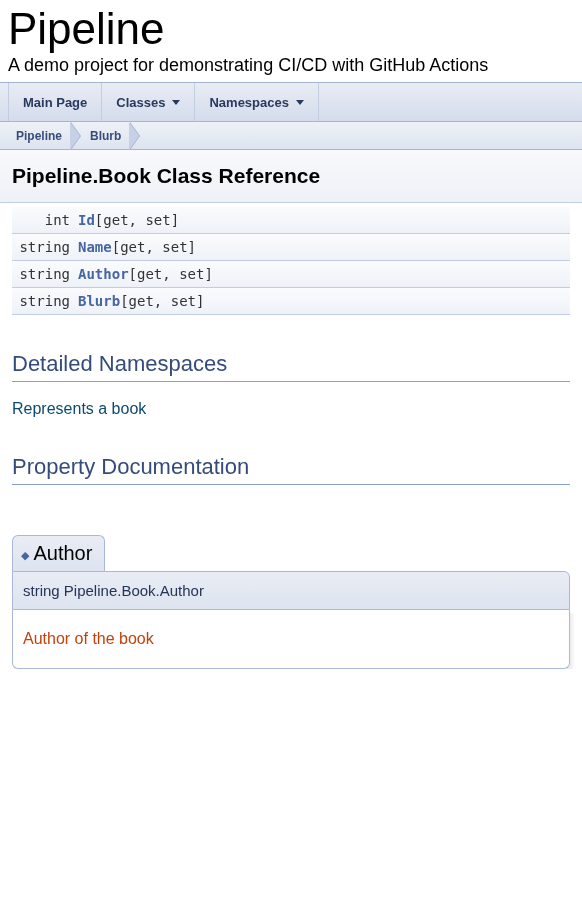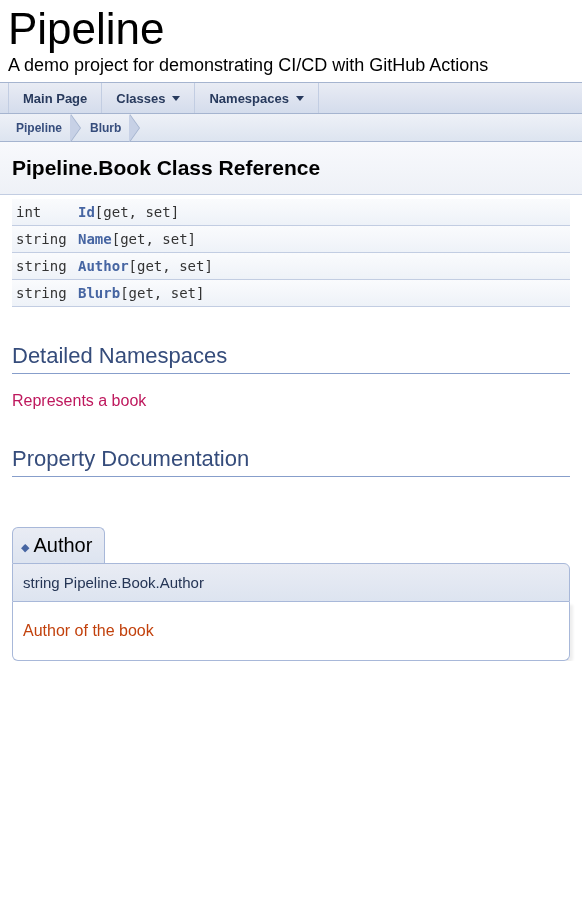--- a/index.html
+++ b/index.html
@@ -1,38 +1,38 @@
 <!DOCTYPE html>
 <html><head>
 <meta charset="utf-8">
 <style>
 * { margin: 0; padding: 0; box-sizing: border-box; }
 body { font-family: "Lucida Grande", Verdana, Geneva, Arial, sans-serif; font-size: 13px; color: #333; background: #fff; width: 582px; }
 .header { padding: 5px 8px 0 8px; }
 .project-name { font-size: 44px; font-weight: 400; color: #000; font-family: Arial, sans-serif; line-height: 1.1; }
 .project-brief { font-size: 18px; color: #000; margin-top: 2px; font-family: Arial, sans-serif; }
-.tabs { background: linear-gradient(to bottom, #e9ecf4 0%, #d4dcec 100%); border-top: 1px solid #a5b4cf; border-bottom: 1px solid #a5b4cf; display: flex; margin-top: 6px; padding-left: 8px; height: 32px; }
+.tabs { background: linear-gradient(to bottom, #e9ecf4 0%, #d4dcec 100%); border-top: 1px solid #a5b4cf; border-bottom: 1px solid #a5b4cf; display: flex; margin-top: 6px; padding-left: 8px; height: 40px; }
 .tab { padding: 9px 14px; color: #283a5d; font-weight: bold; font-size: 13px; border-right: 1px solid #c2cde2; cursor: pointer; display: flex; align-items: center; gap: 4px; }
 .tab:first-child { border-left: 1px solid #c2cde2; }
 .dropdown-arrow { display: inline-block; width: 0; height: 0; border-left: 4px solid transparent; border-right: 4px solid transparent; border-top: 5px solid #283a5d; margin-left: 3px; }
 .navpath { background: linear-gradient(to bottom, #eef1f7 0%, #dde4f0 100%); border-bottom: 1px solid #a5b4cf; display: flex; align-items: center; height: 28px; padding-left: 6px; }
 .navitem { display: flex; align-items: center; font-size: 12px; font-weight: bold; color: #364d7c; padding: 0 8px 0 10px; height: 100%; position: relative; cursor: pointer; }
 .navitem::after { content: ""; position: absolute; right: -10px; top: 0; width: 0; height: 0; border-top: 14px solid transparent; border-bottom: 14px solid transparent; border-left: 10px solid #c7d1e6; z-index: 1; }
 .navitem::before { content: ""; position: absolute; right: -11px; top: 0; width: 0; height: 0; border-top: 14px solid transparent; border-bottom: 14px solid transparent; border-left: 10px solid #a5b4cf; z-index: 0; }
 .page-title-wrap { background: linear-gradient(to bottom, #f8f9fc 0%, #eef1f7 100%); border-bottom: 1px solid #c2cde2; padding: 14px 12px; }
 .page-title { font-size: 21px; font-weight: bold; color: #000; font-family: Liberation Sans, sans-serif; }
 .content { padding: 0 12px; }
 .section-header { font-size: 22px; font-weight: 400; color: #354c7b; border-bottom: 1px solid #879ecb; margin-top: 36px; padding-bottom: 4px; font-family: "Lucida Grande", Arial, sans-serif; }
 .memberdecls { width: 100%; border-collapse: collapse; margin-top: 4px; font-family: "Lucida Console", Monaco, monospace; font-size: 14px; }
 .memberdecls tr { border-bottom: 1px solid #c2cde2; background: linear-gradient(to bottom, #fafbfd 0%, #eef2f8 100%); }
 .memberdecls td { padding: 5px 4px; }
-.memitem-left { width: 62px; color: #333; }
+.memitem-left { text-align: right; width: 62px; color: #333; }
 .memitem-name { color: #4665a2; font-weight: bold; }
 .memitem-accessor { color: #333; }
-.detailed-text { margin-top: 18px; font-size: 16px; color: #be185d; font-family: Arial, sans-serif; }
+.detailed-text { margin-top: 18px; font-size: 16px; color: #0c4a6e; font-family: Arial, sans-serif; }
 .memitem-tab { margin-top: 50px; display: inline-block; background: linear-gradient(to bottom, #e9ecf4 0%, #dde4f0 100%); border: 1px solid #a8b8d9; border-bottom: none; border-radius: 6px 6px 0 0; padding: 6px 12px 6px 8px; font-size: 20px; color: #000; font-family: Arial, sans-serif; text-align: right; }
 .diamond { color: #4665a2; font-size: 11px; margin-right: 4px; vertical-align: middle; }
 .memproto { background: linear-gradient(to bottom, #e9ecf4 0%, #dde4f0 100%); border: 1px solid #a8b8d9; border-radius: 0 6px 0 0; padding: 10px 10px; font-size: 15px; color: #253555; font-family: Arial, sans-serif; }
 .memdoc { border: 1px solid #a8b8d9; border-top: none; padding: 20px 10px; font-size: 16px; color: #c2410c; font-family: Arial, sans-serif; border-radius: 0 0 6px 6px; box-shadow: 3px 3px 3px rgba(0,0,0,0.07); }
 </style>
 </head>
 <body>
 
 <div class="header">
   <div class="project-name">Pipeline</div>

